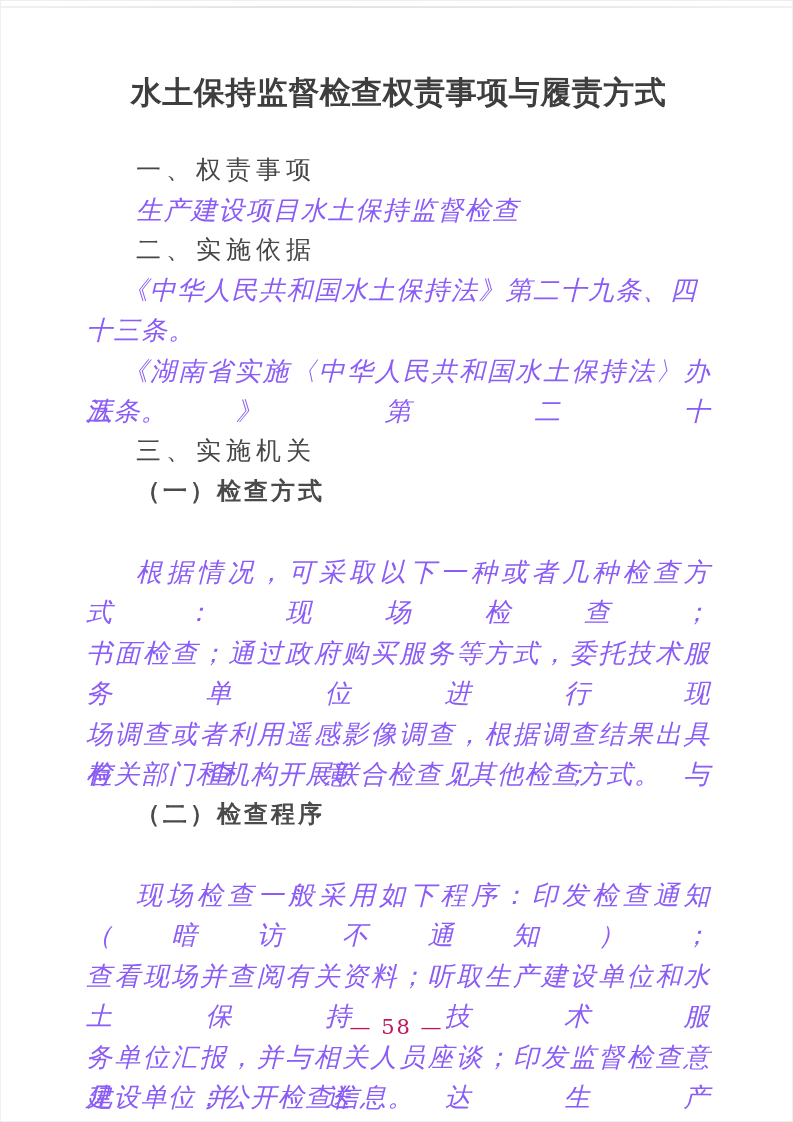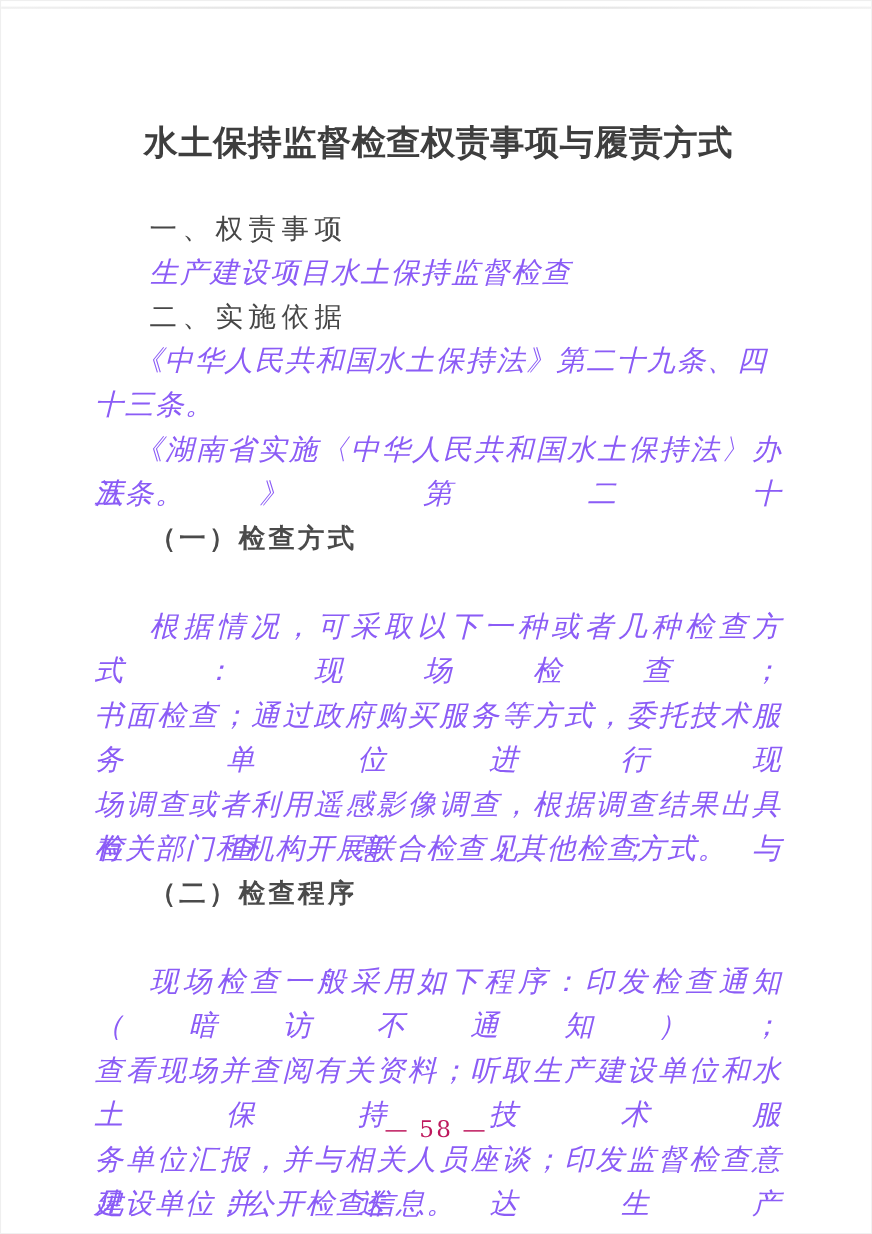--- a/index.html
+++ b/index.html
@@ -8,21 +8,21 @@
     overflow:hidden; box-sizing:border-box;
     border:1px solid #efefef;
     font-family:"DejaVu Serif", serif;
   }
   .scanline {
     position:absolute; top:5px; left:0; right:0; height:2px;
     background:linear-gradient(90deg,#f0f0f0 0%, #e3e3e3 35%, #e7e7e7 70%, #f1f1f1 100%);
   }
   .content { position:absolute; left:85px; width:625px; top:0; }
   .doc-title {
-    margin-top:106px; height:46px; line-height:46px;
+    margin-top:68px; height:46px; line-height:46px;
     text-align:center; white-space:nowrap;
     font-family:"DejaVu Sans", sans-serif; font-weight:bold;
     font-size:31px; color:#3e3e3e; letter-spacing:0.5px;
   }
   .gap { height:35px; }
   .h {
     height:40px; line-height:40px; white-space:nowrap;
     font-family:"DejaVu Sans", sans-serif; font-weight:normal;
     font-size:25px; color:#474747; letter-spacing:5px; text-indent:50px;
   }
@@ -54,20 +54,21 @@
     <div class="gap"></div>
 
     <div class="h">一、权责事项</div>
     <div class="line indent">生产建设项目水土保持监督检查</div>
 
     <div class="h">二、实施依据</div>
     <div class="line indent-q">《中华人民共和国水土保持法》第二十九条、四十三条。</div>
     <div class="line indent-q just">《湖南省实施〈中华人民共和国水土保持法〉办法》第二十</div>
     <div class="line">五条。</div>
 
+    <div class="h">三、实施机关</div>
 
 
     <div class="sub">（一）检查方式</div>
     <div class="line indent just">根据情况，可采取以下一种或者几种检查方式：现场检查；</div>
     <div class="line just">书面检查；通过政府购买服务等方式，委托技术服务单位进行现</div>
     <div class="line just">场调查或者利用遥感影像调查，根据调查结果出具检查意见；与</div>
     <div class="line">有关部门和机构开展联合检查；其他检查方式。</div>
 
     <div class="sub">（二）检查程序</div>
     <div class="line indent just">现场检查一般采用如下程序：印发检查通知（暗访不通知）；</div>

